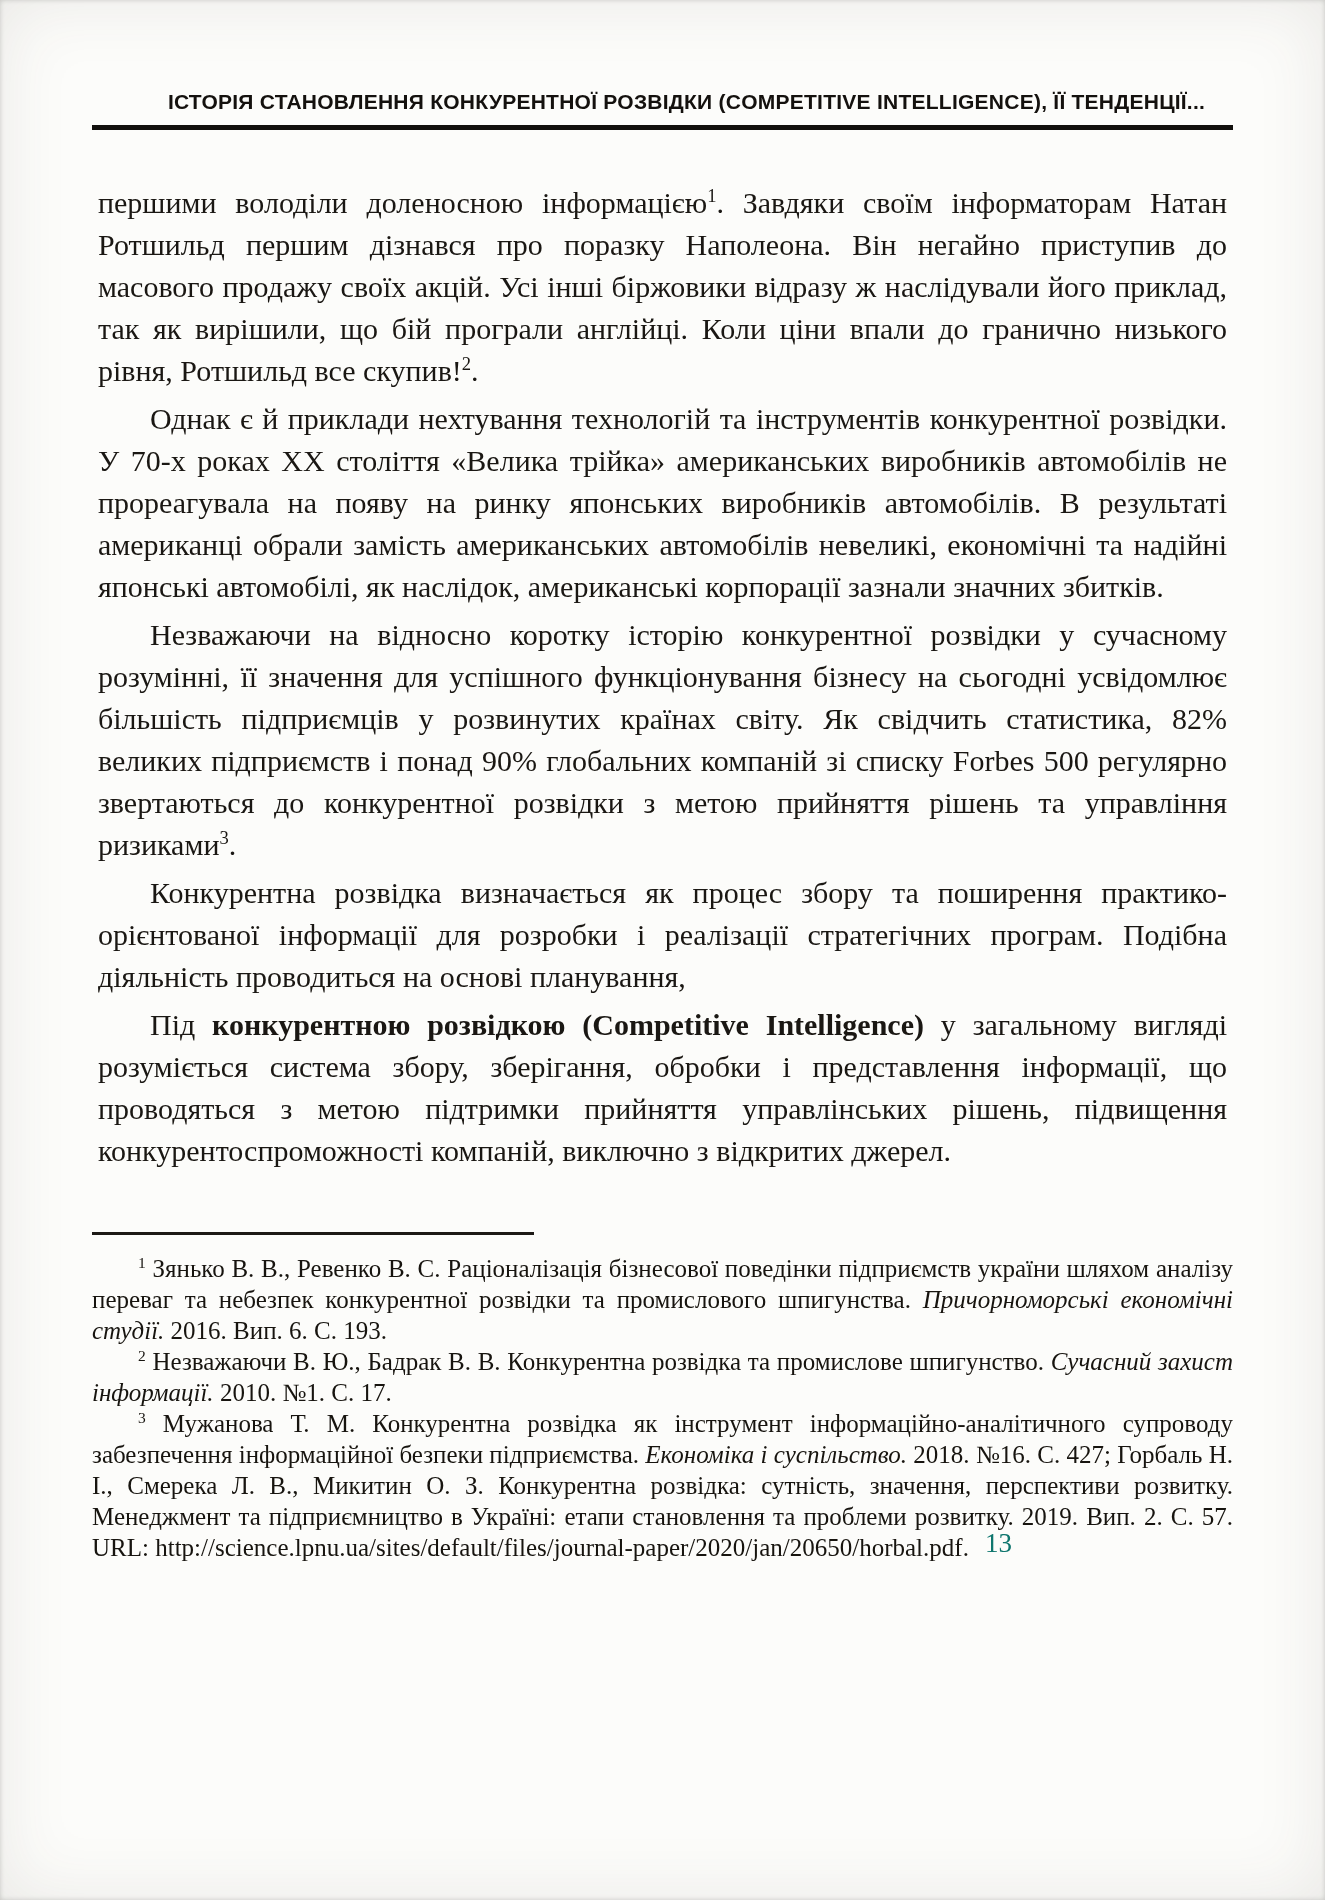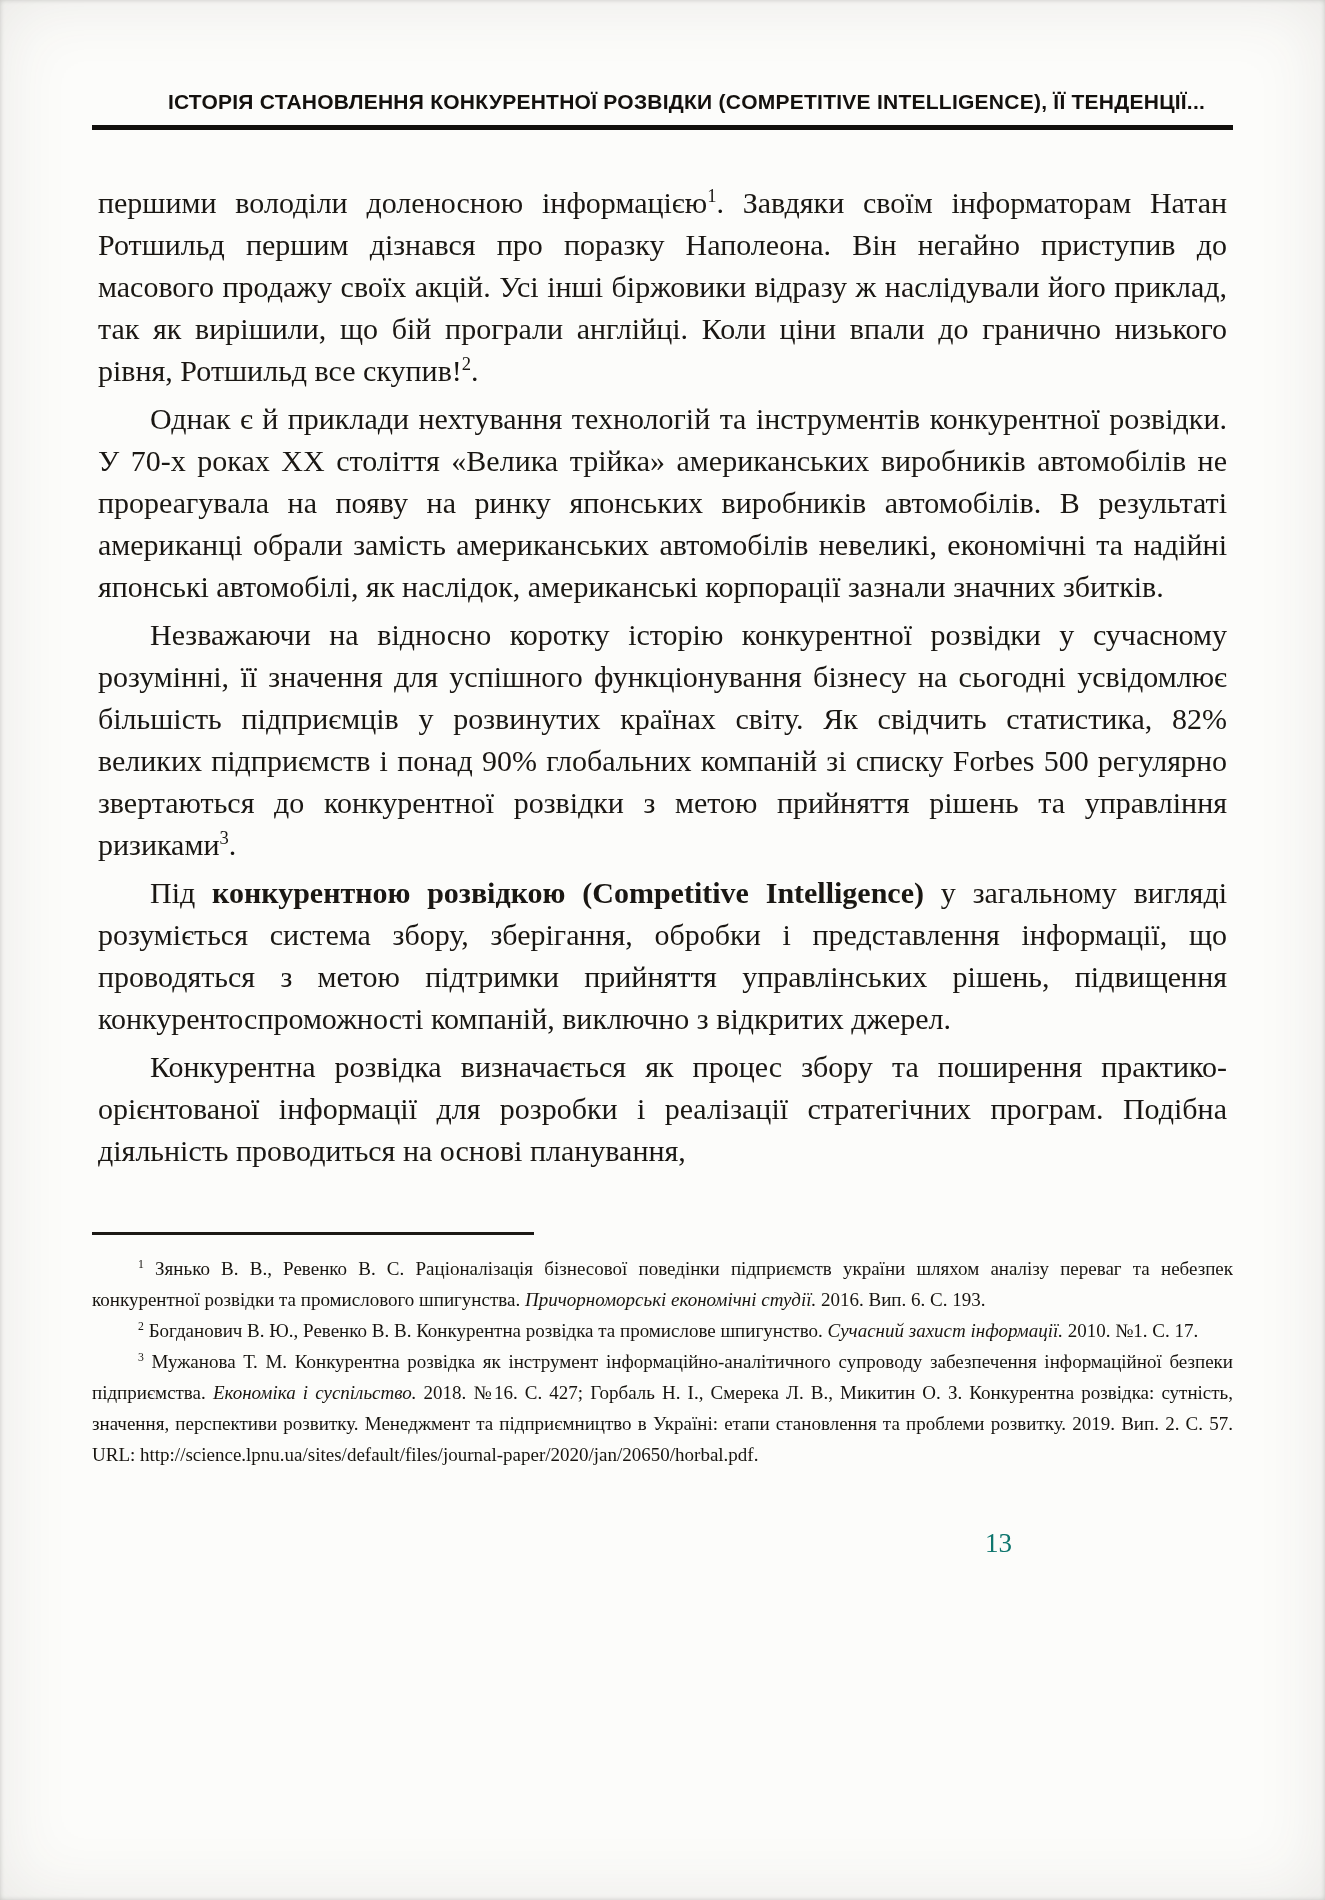--- a/index.html
+++ b/index.html
@@ -51,21 +51,21 @@
   }
   .bold-term { font-weight: 700; }
   
   .footnote-rule {
     width: 442px;
     height: 0;
     border-top: 3px solid #1c1915;
     margin: 60px 0 18px 0;
   }
   .footnotes {
-    font-size: 19px;
+    font-size: 25px;
     line-height: 31px;
     text-align: justify;
     color: #17140f;
   }
   .footnote { margin: 0; text-indent: 46px; }
   .journal-title { font-style: italic; }
   
   .page-number {
     position: absolute;
     top: 1528px;
@@ -84,33 +84,33 @@
   </header>
 
   <main class="body-text">
 
     <p class="para first"><span>першими володіли доленосною інформацією</span><sup class="fn-ref">1</sup><span>. Завдяки своїм інформаторам Натан Ротшильд першим дізнався про поразку Наполеона. Він негайно приступив до масового продажу своїх акцій. Усі інші біржовики відразу ж наслідували його приклад, так як вирішили, що бій програли англійці. Коли ціни впали до гранично низького рівня, Ротшильд все скупив!</span><sup class="fn-ref">2</sup><span>.</span></p>
 
     <p class="para"><span>Однак є й приклади нехтування технологій та інструментів конкурентної розвідки. У 70-х роках XX століття «Велика трійка» американських виробників автомобілів не прореагувала на появу на ринку японських виробників автомобілів. В результаті американці обрали замість американських автомобілів невеликі, економічні та надійні японські автомобілі, як наслідок, американські корпорації зазнали значних збитків.</span></p>
 
     <p class="para"><span>Незважаючи на відносно коротку історію конкурентної розвідки у сучасному розумінні, її значення для успішного функціонування бізнесу на сьогодні усвідомлює більшість підприємців у розвинутих країнах світу. Як свідчить статистика, 82% великих підприємств і понад 90% глобальних компаній зі списку Forbes 500 регулярно звертаються до конкурентної розвідки з метою прийняття рішень та управління ризиками</span><sup class="fn-ref">3</sup><span>.</span></p>
 
+    <p class="para"><span>Конкурентна розвідка визначається як процес збору та поширення практико-орієнтованої інформації для розробки і реалізації стратегічних програм. Подібна діяльність проводиться на основі планування,</span></p>
+
     <p class="para"><span>Під </span><b class="bold-term">конкурентною розвідкою (Competitive Intelligence)</b><span> у загальному вигляді розуміється система збору, зберігання, обробки і представлення інформації, що проводяться з метою підтримки прийняття управлінських рішень, підвищення конкурентоспроможності компаній, виключно з відкритих джерел.</span></p>
-
-    <p class="para"><span>Конкурентна розвідка визначається як процес збору та поширення практико-орієнтованої інформації для розробки і реалізації стратегічних програм. Подібна діяльність проводиться на основі планування,</span></p>
 
   </main>
 
   <div class="footnote-rule"></div>
 
   <section class="footnotes">
 
     <p class="footnote"><sup class="fn-ref">1</sup><span> Зянько В. В., Ревенко В. С. Раціоналізація бізнесової поведінки підприємств україни шляхом аналізу переваг та небезпек конкурентної розвідки та промислового шпигунства. </span><i class="journal-title">Причорноморські економічні студії.</i><span> 2016. Вип. 6. С. 193.</span></p>
 
-    <p class="footnote"><sup class="fn-ref">2</sup><span> Богданович В. Ю., Ревенко В. В. Конкурентна розвідка та промислове шпигунство. </span><i class="journal-title">Сучасний захист інформації.</i><span> 2010. №1. С. 17.</span></p>
+    <p class="footnote"><sup class="fn-ref">2</sup><span> Незважаючи В. Ю., Бадрак В. В. Конкурентна розвідка та промислове шпигунство. </span><i class="journal-title">Сучасний захист інформації.</i><span> 2010. №1. С. 17.</span></p>
 
     <p class="footnote"><sup class="fn-ref">3</sup><span> Мужанова Т. М. Конкурентна розвідка як інструмент інформаційно-аналітичного супроводу забезпечення інформаційної безпеки підприємства. </span><i class="journal-title">Економіка і суспільство.</i><span> 2018. №16. С. 427; Горбаль Н. І., Смерека Л. В., Микитин О. З. Конкурентна розвідка: сутність, значення, перспективи розвитку. Менеджмент та підприємництво в Україні: етапи становлення та проблеми розвитку. 2019. Вип. 2. С. 57. URL: http://science.lpnu.ua/sites/default/files/journal-paper/2020/jan/20650/horbal.pdf.</span></p>
 
   </section>
 
   <div class="page-number">13</div>
 
 </div>
 
 </body></html>

